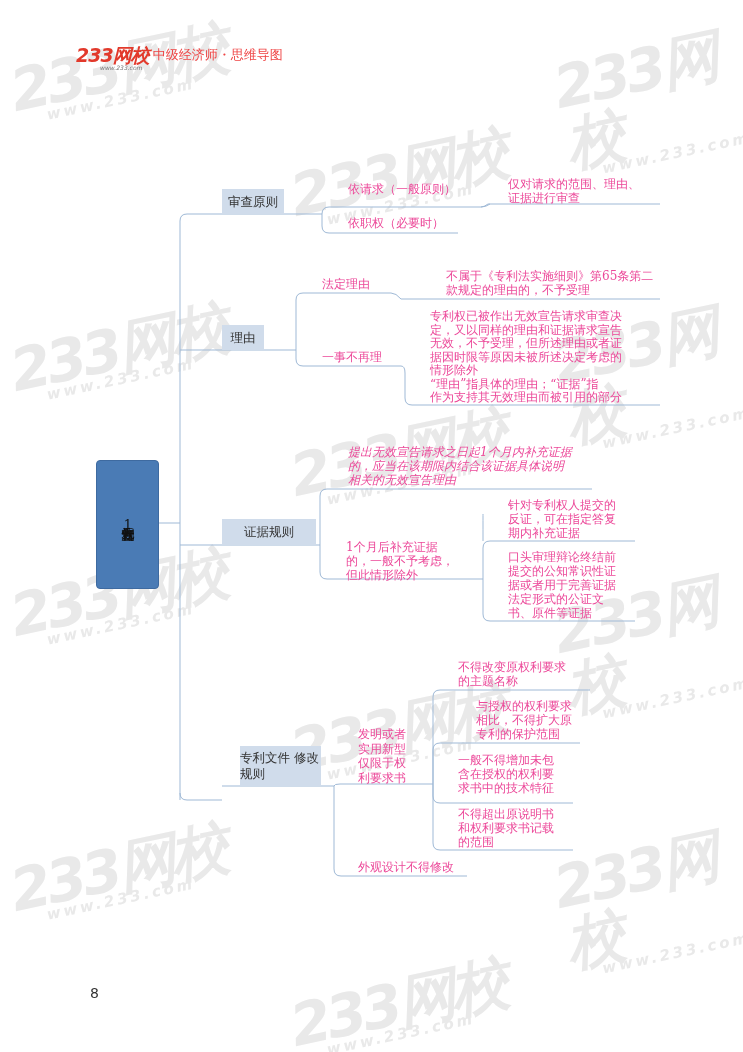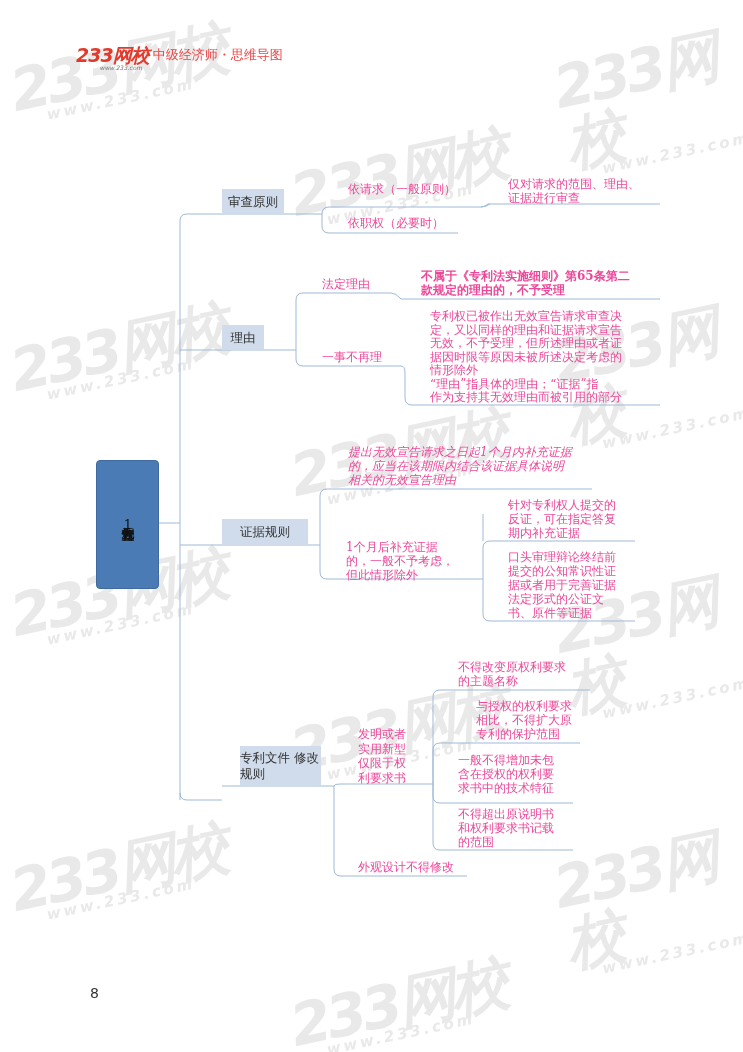--- a/index.html
+++ b/index.html
@@ -121,32 +121,32 @@
 <div class="abs root">专利无效宣告1</div>
 
 <div class="abs branch" style="left:222px;top:189px;width:62px;height:25px;">审查原则</div>
 <div class="t" style="left:348px;top:182px;">依请求（一般原则）</div>
 <div class="t" style="left:508px;top:177px;">仅对请求的范围、理由、
 证据进行审查</div>
 <div class="t" style="left:348px;top:216px;">依职权（必要时）</div>
 
 <div class="abs branch" style="left:222px;top:325px;width:42px;height:25px;">理由</div>
 <div class="t" style="left:322px;top:277px;">法定理由</div>
-<div class="t" style="left:421px;top:269px;font-weight:bold;">不属于《专利法实施细则》第65条第二
+<div class="t" style="left:446px;top:269px;">不属于《专利法实施细则》第65条第二
 款规定的理由的，不予受理</div>
 <div class="t" style="left:322px;top:350px;">一事不再理</div>
 <div class="t" style="left:430px;top:310px;line-height:13.5px;">专利权已被作出无效宣告请求审查决
 定，又以同样的理由和证据请求宣告
 无效，不予受理，但所述理由或者证
 据因时限等原因未被所述决定考虑的
 情形除外
 “理由”指具体的理由；“证据”指
 作为支持其无效理由而被引用的部分</div>
 
-<div class="abs branch" style="left:222px;top:519px;width:86px;height:26px;">证据规则</div>
+<div class="abs branch" style="left:222px;top:519px;width:94px;height:26px;">证据规则</div>
 <div class="t" style="left:348px;top:445px;font-style:italic;">提出无效宣告请求之日起1个月内补充证据
 的，应当在该期限内结合该证据具体说明
 相关的无效宣告理由</div>
 <div class="t" style="left:346px;top:540px;">1个月后补充证据
 的，一般不予考虑，
 但此情形除外</div>
 <div class="t" style="left:508px;top:498px;">针对专利权人提交的
 反证，可在指定答复
 期内补充证据</div>
 <div class="t" style="left:508px;top:550px;">口头审理辩论终结前

